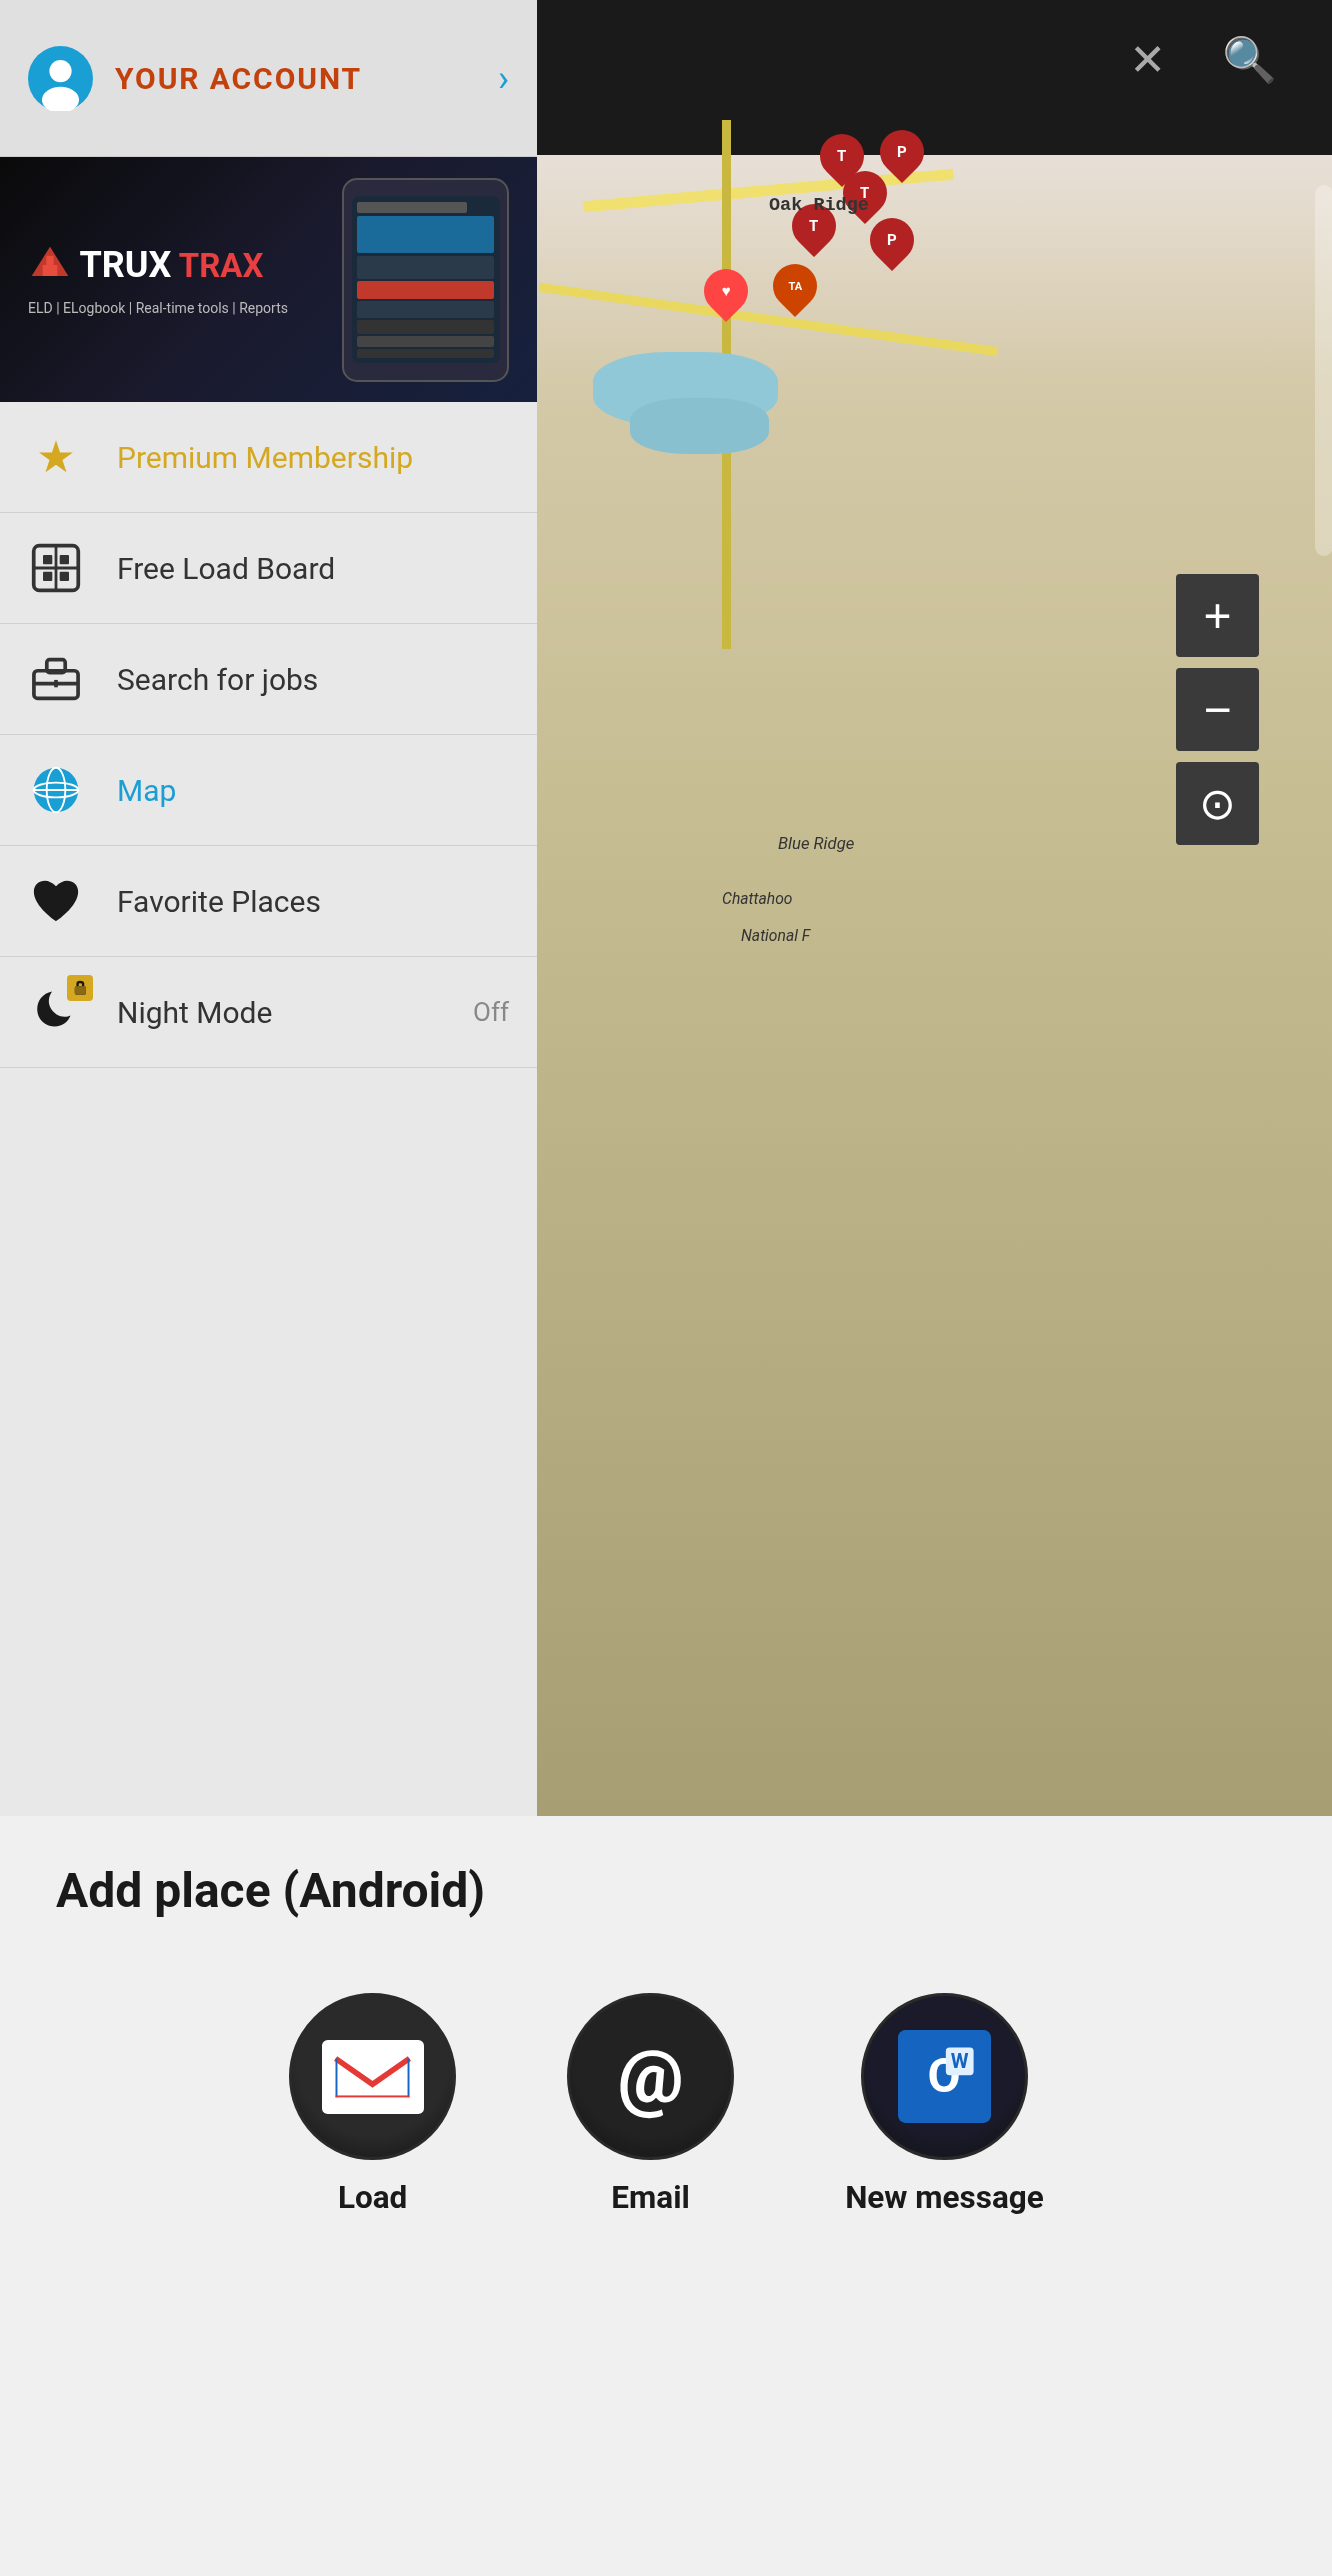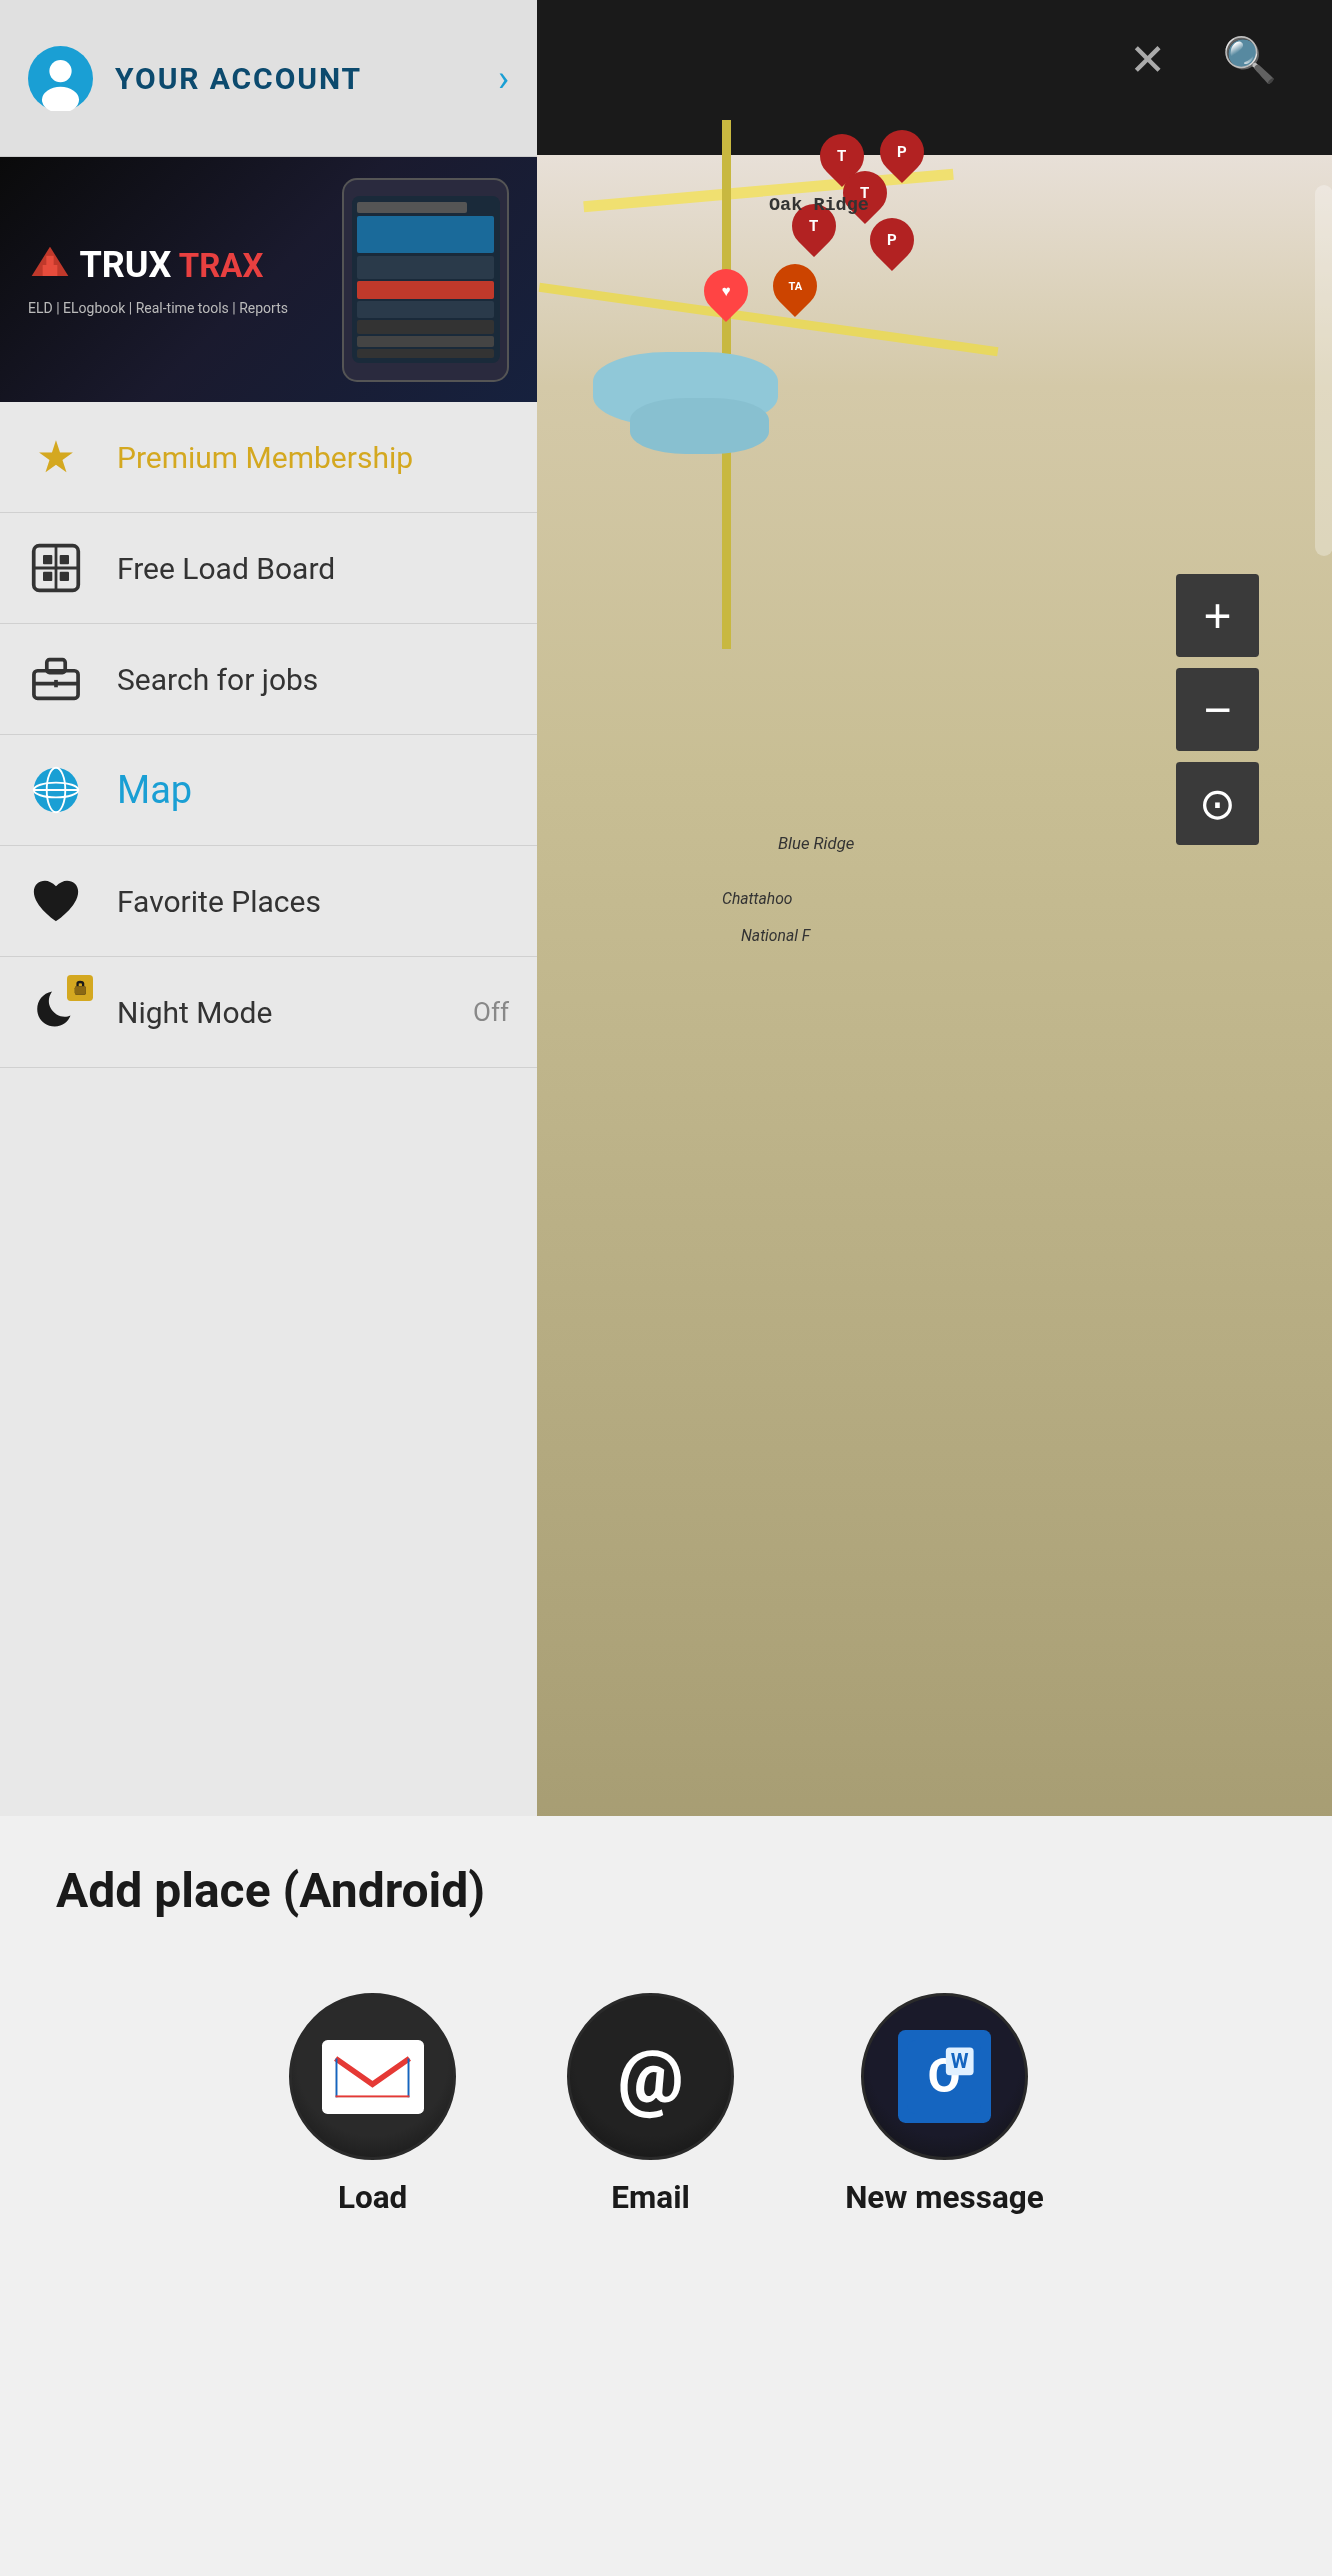--- a/index.html
+++ b/index.html
@@ -192,21 +192,21 @@
     }
     .account-icon {
       width: 65px;
       height: 65px;
       color: #1a9fd4;
     }
     .account-label {
       flex: 1;
       font-size: 30px;
       font-weight: bold;
-      color: #0c4a6e;
+      color: #c2410c;
       letter-spacing: 1.9px;
     }
     .account-chevron {
       color: #1a9fd4;
       font-size: 37px;
     }
 
     
     .ad-banner {
       width: 537px;
@@ -298,21 +298,21 @@
       align-items: center;
       justify-content: center;
       flex-shrink: 0;
     }
     .menu-label {
       font-size: 30px;
       color: #333;
       flex: 1;
     }
     .menu-label-blue {
-      font-size: 38px;
+      font-size: 30px;
       color: #1a9fd4;
       flex: 1;
     }
     .menu-label-gold {
       font-size: 30px;
       color: #d4a820;
       flex: 1;
     }
     .menu-badge {
       font-size: 26px;

